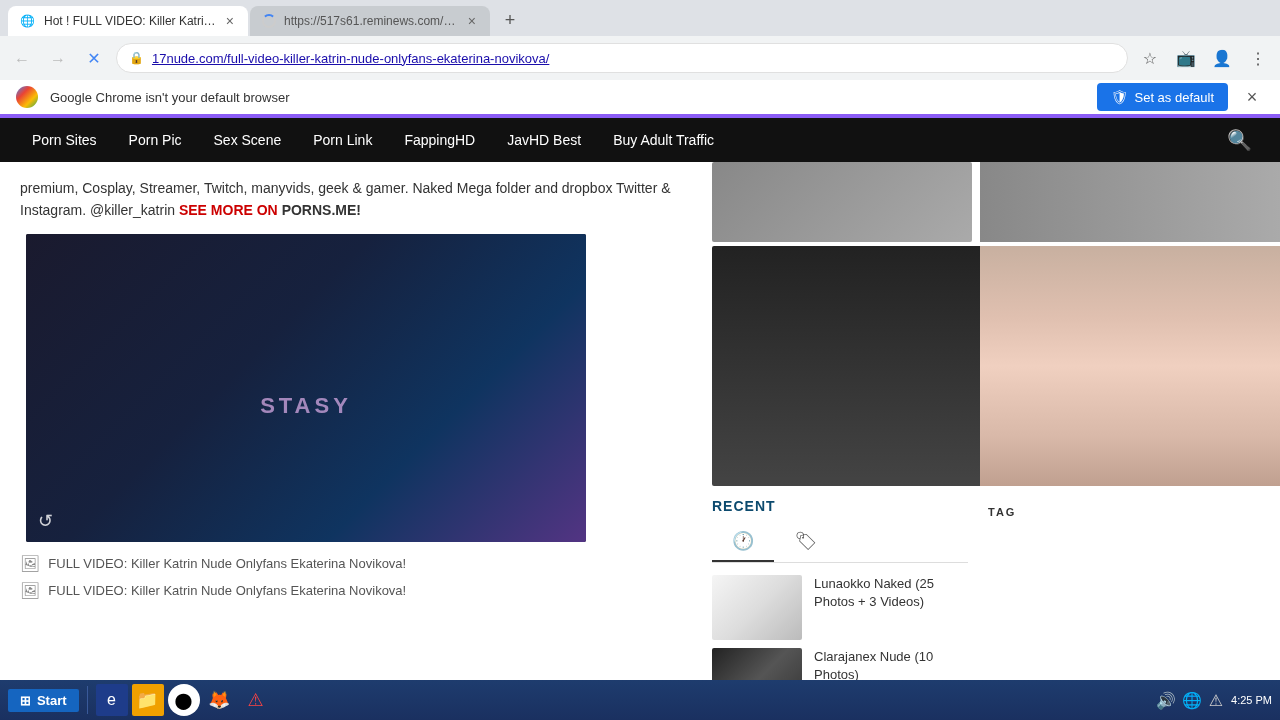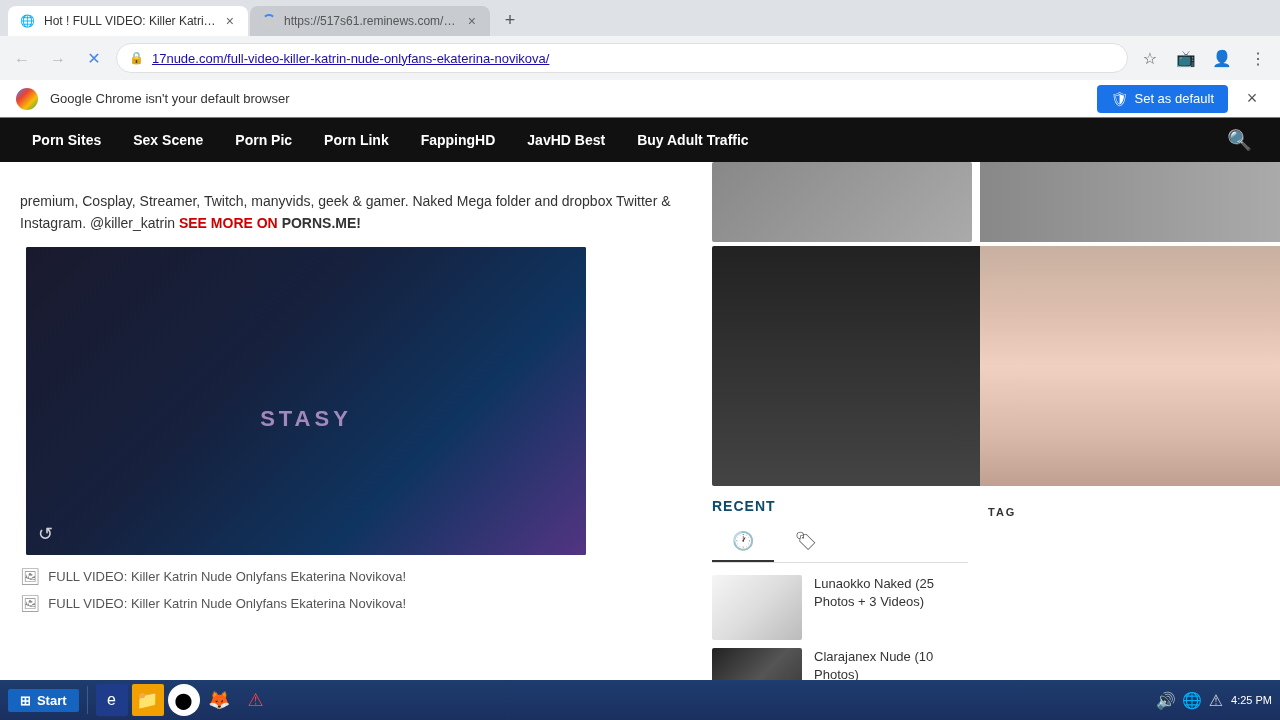--- a/index.html
+++ b/index.html
@@ -79,21 +79,21 @@
     }
 
     
     .notification-bar {
       background: #fff;
       height: 38px;
       display: flex;
       align-items: center;
       padding: 0 16px;
       gap: 12px;
-      border-bottom: 1px solid #8b5cf6;
+      border-bottom: 4px solid #8b5cf6;
     }
     .chrome-logo { width: 22px; height: 22px; border-radius: 50%; background: linear-gradient(135deg, #4285f4, #ea4335, #fbbc05, #34a853); }
     .notification-text { font-size: 13px; color: #333; flex: 1; }
     .set-default-btn {
       background: #1a73e8;
       color: #fff;
       border: none;
       border-radius: 4px;
       padding: 6px 14px;
       font-size: 13px;
@@ -108,21 +108,20 @@
     }
 
     
     .site-nav {
       background: #111;
       height: 44px;
       display: flex;
       align-items: center;
       padding: 11px 16px;
       gap: 0;
-      font-weight: bold;
     }
     .site-nav a {
       color: #fff;
       text-decoration: none;
       padding: 0 16px;
       font-size: 14px;
       line-height: 44px;
       white-space: nowrap;
       cursor: pointer;
     }
@@ -131,21 +130,21 @@
       color: #fff;
       font-size: 20px;
       cursor: pointer;
       padding: 0 12px;
     }
 
     
     .main-col {
       flex: 1;
       overflow-y: auto;
-      padding: 28px 20px;
+      padding: 15px 20px;
     }
     .article-text {
       font-size: 14px;
       color: #333;
       line-height: 1.6;
       margin-bottom: 12px;
     }
     .see-more { color: #c00; font-weight: bold; }
     .porns-link { font-weight: bold; color: #333; }
 
@@ -402,22 +401,22 @@
     <span class="notification-text">Google Chrome isn't your default browser</span>
     <button class="set-default-btn">
       <span style="font-size:14px;">🛡</span>
       <span>Set as default</span>
     </button>
     <div class="notif-close">×</div>
   </div>
 
   <nav class="site-nav">
     <a>Porn Sites</a>
+    <a>Porn Pic</a>
     <a>Sex Scene</a>
-    <a>Porn Pic</a>
     <a>Porn Link</a>
     <a>FappingHD</a>
     <a>JavHD Best</a>
     <a>Buy Adult Traffic</a>
     <div class="nav-search-btn">🔍</div>
   </nav>
 
   <div class="content-wrapper">
 
     <div class="main-col">

